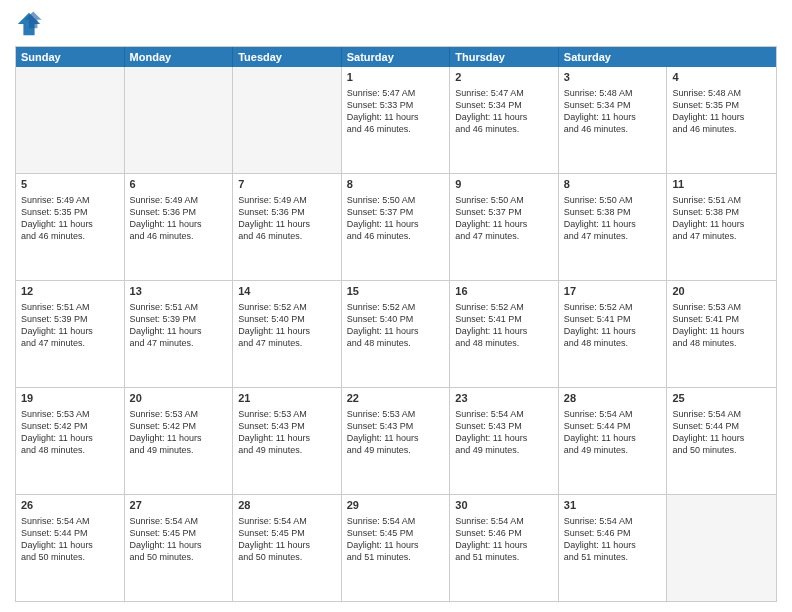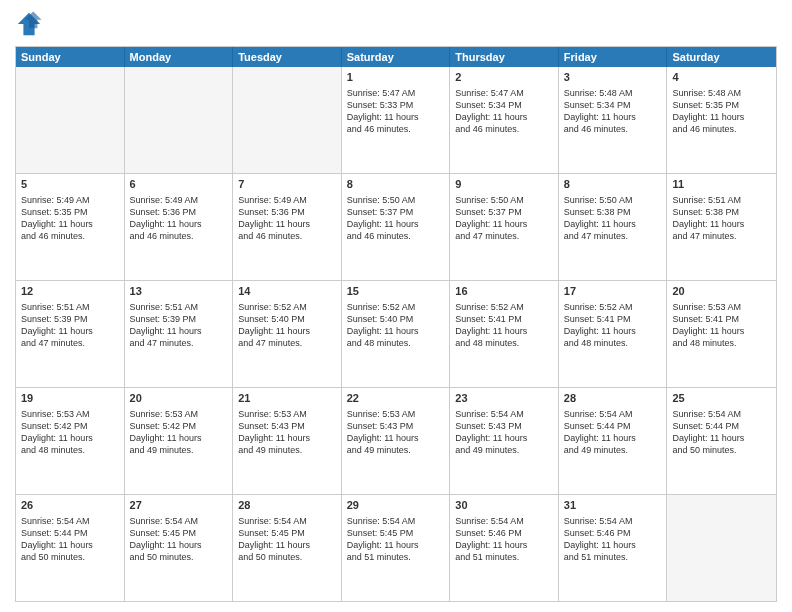--- a/index.html
+++ b/index.html
@@ -130,21 +130,20 @@
     </div>
   </div>
 
   <div class="calendar">
     <div class="cal-header">
       <div class="cal-header-cell">Sunday</div>
       <div class="cal-header-cell">Monday</div>
       <div class="cal-header-cell">Tuesday</div>
       <div class="cal-header-cell">Saturday</div>
       <div class="cal-header-cell">Thursday</div>
-      <div class="cal-header-cell">Friday</div>
       <div class="cal-header-cell">Saturday</div>
     </div>
     <div class="cal-body" id="cal-body">
     <div class="cal-row">
           <div class="cal-cell empty"></div>
           <div class="cal-cell empty"></div>
           <div class="cal-cell empty"></div>
           <div class="cal-cell">
             <span class="day-num">1</span>
             <div class="cell-info" style="white-space: pre-line;">Sunrise: 5:47 AM

